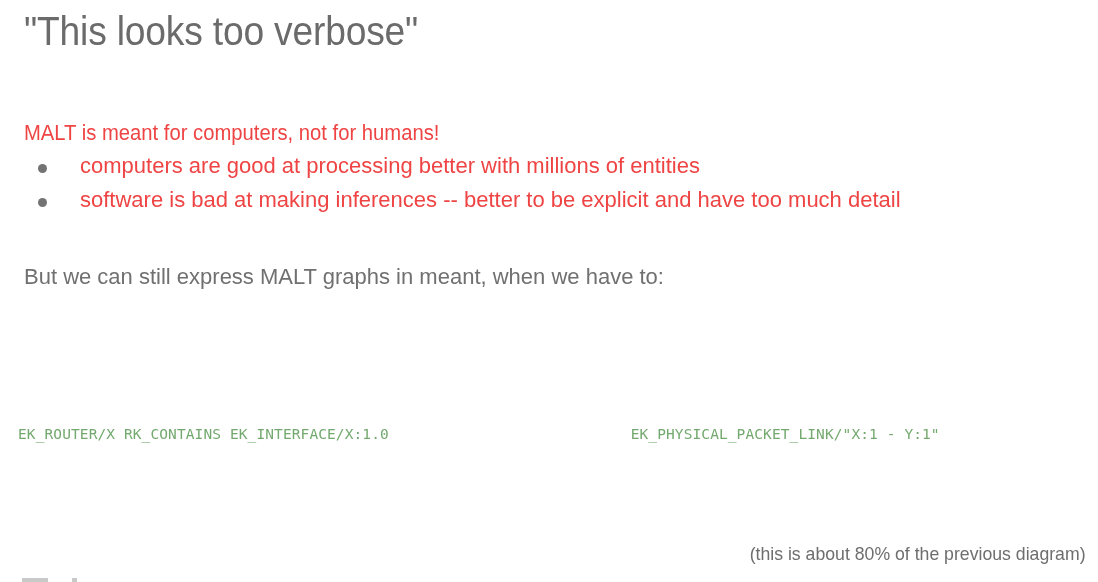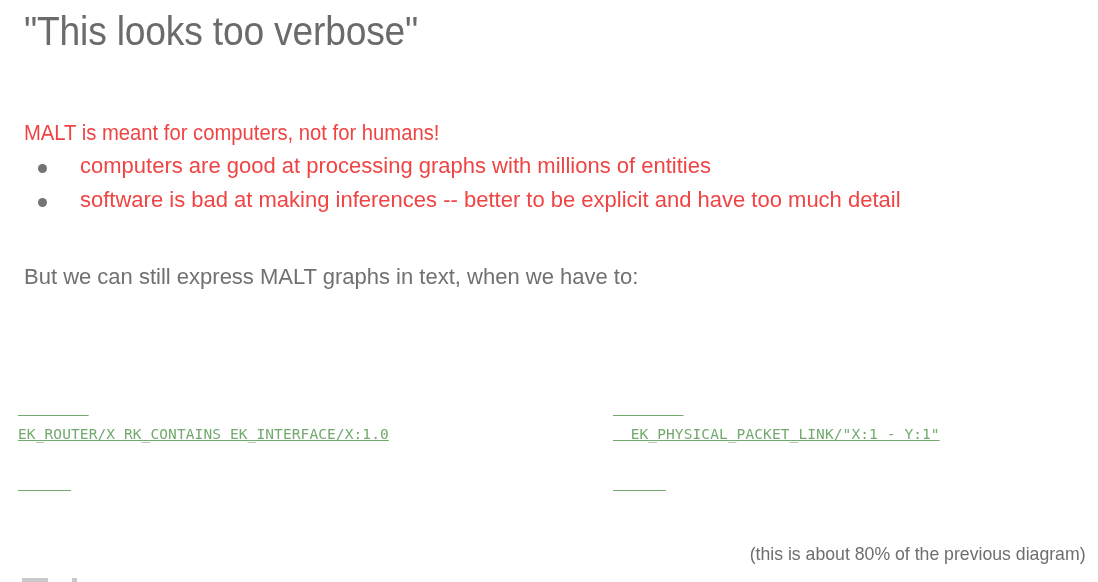--- a/index.html
+++ b/index.html
@@ -101,21 +101,21 @@
     font-family: "DejaVu Sans Mono", "Liberation Mono", monospace;
     font-size: 14.5px;
     line-height: 25px;
     color: #73a96e;
     white-space: pre;
     letter-spacing: 0.1px;
   }
   .code-col.left  { left: 18px; }
   .code-col.right { left: 613px; }
 
-  .code-block { margin: 0; text-decoration: underline; }
+  .code-block { margin: 0; }
   .code-line { white-space: pre; }
 
   
   .caption {
     position: absolute;
     left: 0;
     right: 0;
     top: 543px;
     text-align: right;
     color: #6e6e6e;
@@ -151,31 +151,31 @@
 <div class="slide">
 
   <div class="slide-title">"This looks too verbose"</div>
 
   <div class="prose">
     <div class="prose-line lead">MALT is meant for computers, not for humans!</div>
 
     <ul class="bullets">
       <li class="bullet-row">
         <span class="bullet-dot"></span>
-        <span class="prose-line">computers are good at processing graphs with millions of entities</span>
+        <span class="prose-line">computers are good at processing better with millions of entities</span>
       </li>
       <li class="bullet-row">
         <span class="bullet-dot"></span>
         <span class="prose-line">software is bad at making inferences -- better to be explicit and have too much detail</span>
       </li>
     </ul>
   </div>
 
   <div class="followup">
-    <span class="prose-line">But we can still express MALT graphs in text, when we have to:</span>
+    <span class="prose-line">But we can still express MALT graphs in meant, when we have to:</span>
   </div>
 
   <div class="code-area">
 
     <div class="code-col left">
       <div class="code-block">
         <div class="code-line">EK_ROUTER/X RK_CONTAINS EK_INTERFACE/X:1.0</div>
       </div>
       
       

